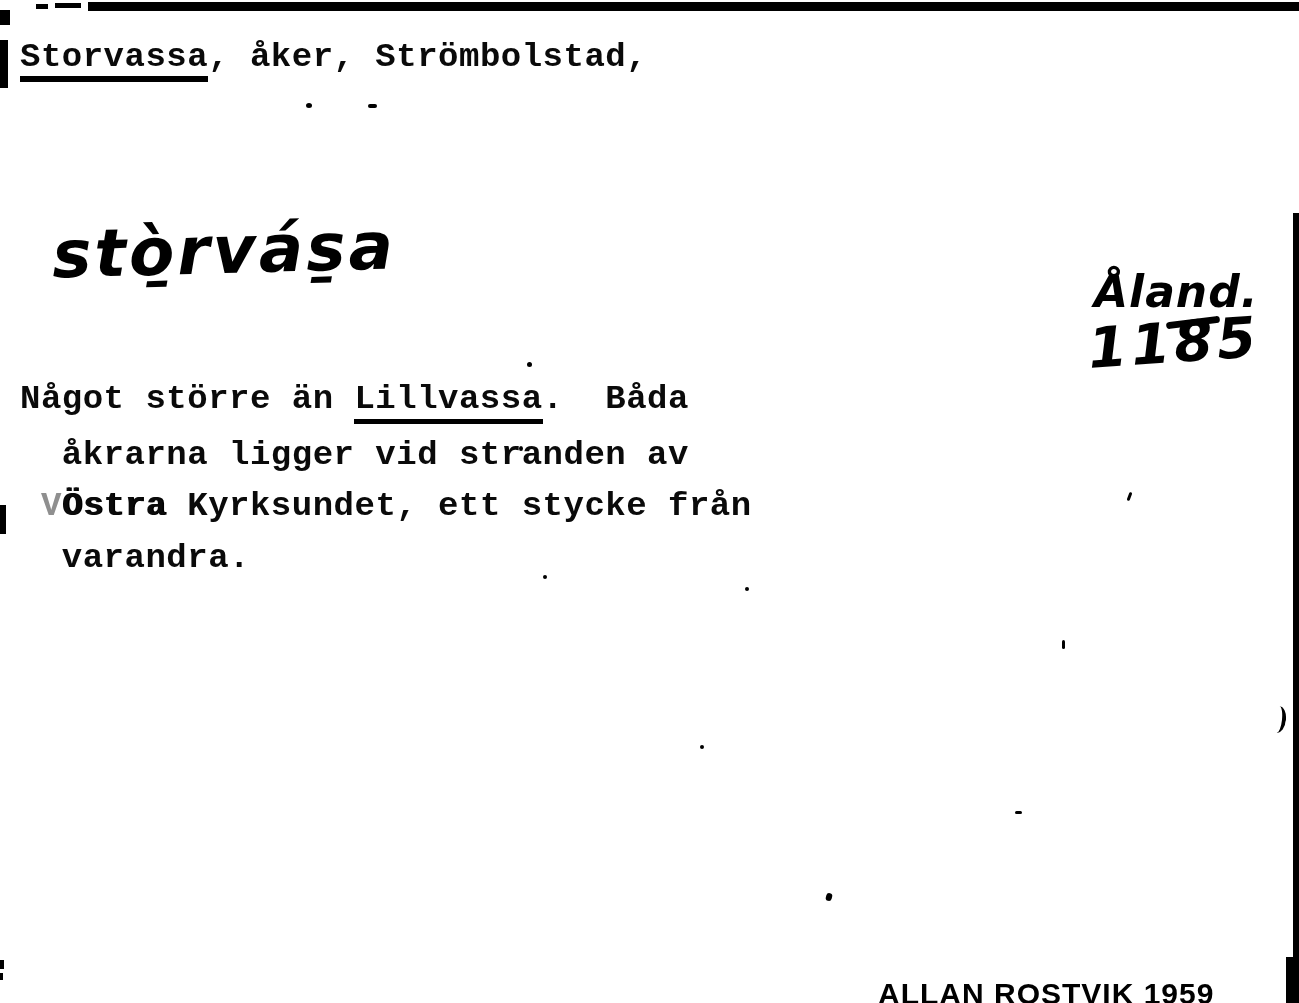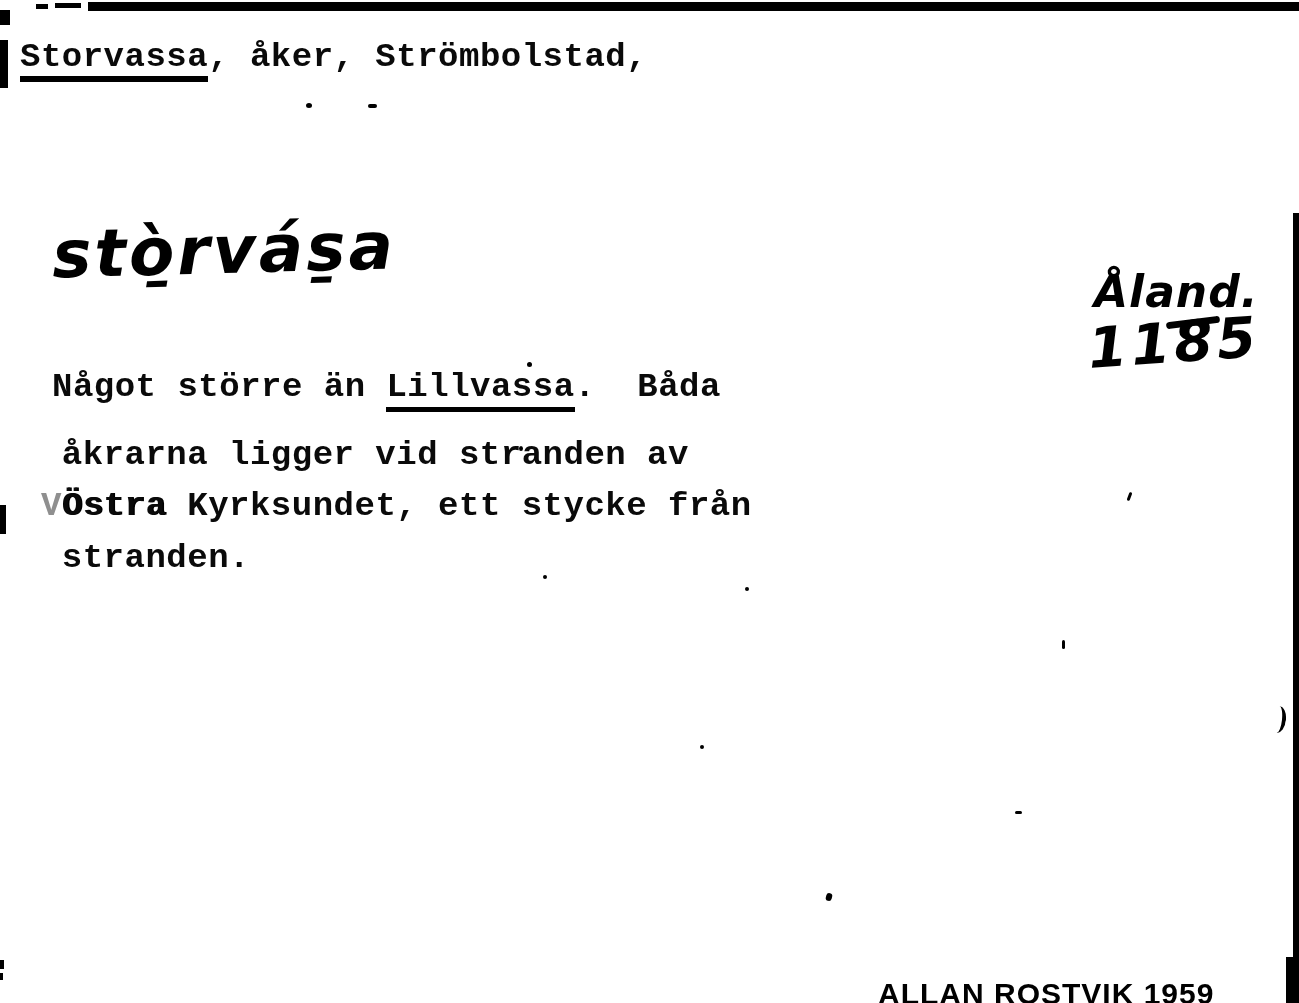--- a/index.html
+++ b/index.html
@@ -107,24 +107,24 @@
 
   <div class="type" style="left:20px;top:40px;"><span class="uline">Storvassa</span><span>, åker, Strömbolstad,</span></div>
 
 
   <div class="hand">stò̱rvás̱a</div>
 
   <div class="region-label">Åland.</div>
   <div class="region-number">1185</div>
   <div class="num-flourish"></div>
 
-  <div class="type" style="left:20px;top:370px;margin-left:32px;"><span>Något större än </span><span class="uline2">Lillvassa</span><span>.  Båda</span></div>
+  <div class="type" style="left:20px;top:382px;"><span>Något större än </span><span class="uline2">Lillvassa</span><span>.  Båda</span></div>
   <div class="type" style="left:20px;top:489px;"><span class="ghost"> V</span><span class="overstruck">Östra</span><span> Kyrksundet, ett stycke från</span></div>
   <div class="type" style="left:20px;top:438px;">  åkrarna ligger vid stranden av</div>
-  <div class="type" style="left:20px;top:541px;">  stranden.</div>
+  <div class="type" style="left:20px;top:541px;">  varandra.</div>
 
   <div class="footer">ALLAN ROSTVIK 1959</div>
 
   <div class="speck" style="left:306px;top:103px;width:6px;height:5px;"></div>
   <div class="speck" style="left:368px;top:104px;width:9px;height:4px;border-radius:2px;"></div>
   <div class="speck" style="left:527px;top:362px;width:5px;height:5px;"></div>
   <div class="speck" style="left:519px;top:446px;width:4px;height:5px;"></div>
   <div class="speck" style="left:543px;top:575px;width:4px;height:4px;"></div>
   <div class="speck" style="left:745px;top:587px;width:4px;height:4px;"></div>
   <div class="speck" style="left:700px;top:745px;width:4px;height:4px;"></div>

